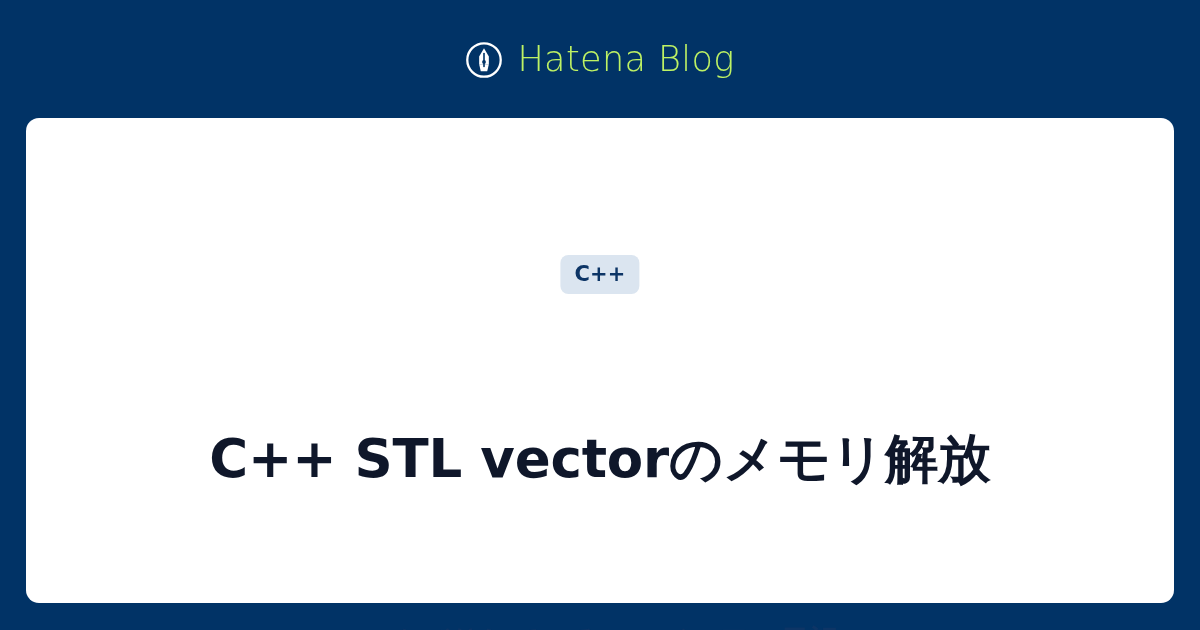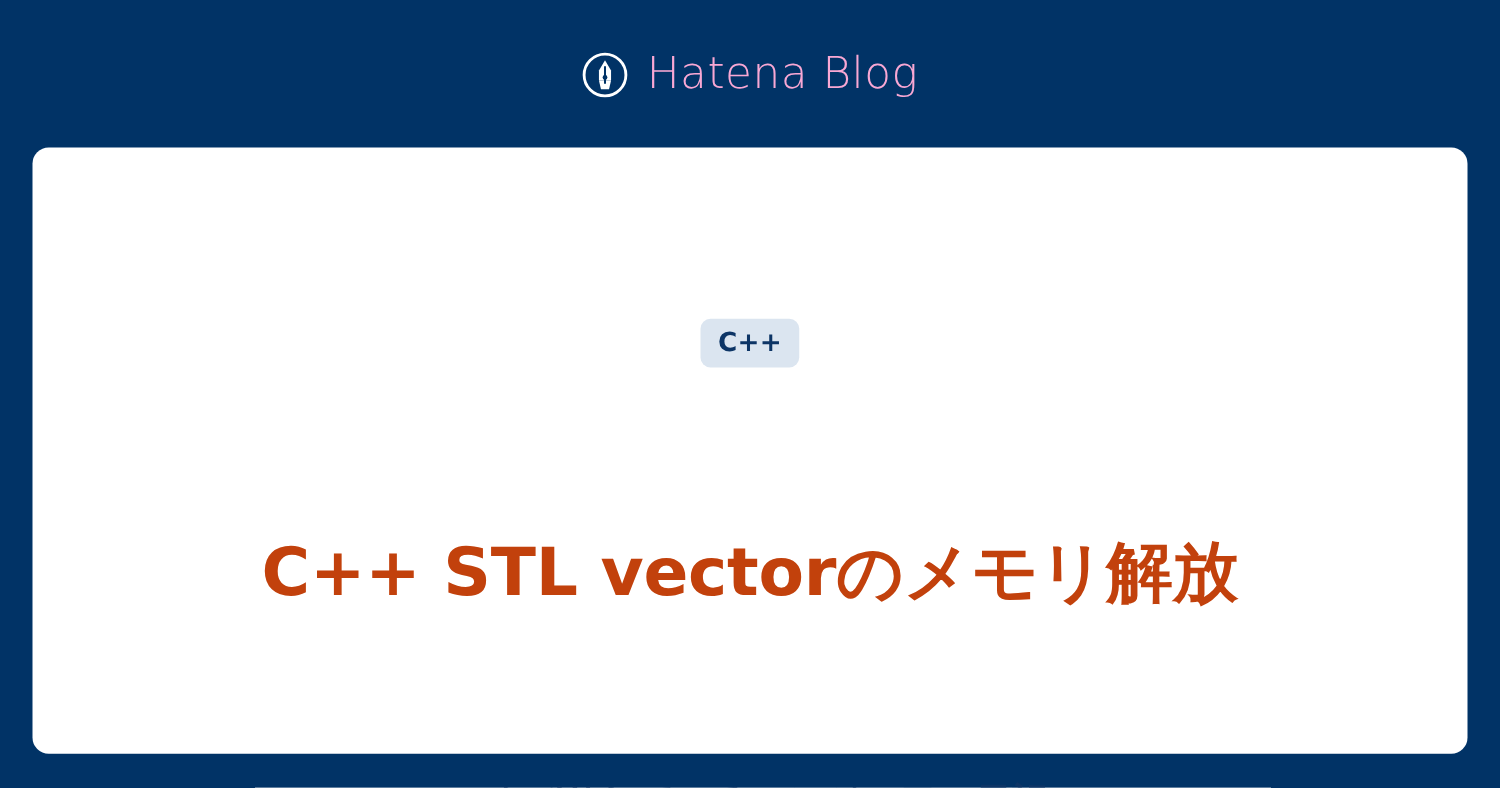--- a/index.html
+++ b/index.html
@@ -39,21 +39,21 @@
 
   .brand-logo-icon {
     display: block;
     width: 38px;
     height: 38px;
     flex: 0 0 auto;
     margin-top: 1px;
   }
 
   .brand-name {
-    color: #f9a8d4;
+    color: #bef264;
     font-size: 35px;
     line-height: 1;
     font-weight: 300;
     letter-spacing: 0.4px;
     white-space: nowrap;
     font-family: "DejaVu Sans", "Liberation Sans", sans-serif;
   }
 
   
   .entry-card {
@@ -99,21 +99,21 @@
 
   
   .entry-title {
     position: absolute;
     left: 50%;
     transform: translateX(-50%);
     top: 310px;
     width: 1060px;
     margin: 0;
     text-align: center;
-    color: #c2410c;
+    color: #0f172a;
     font-size: 53px;
     font-weight: bold;
     line-height: 1.18;
     letter-spacing: -0.2px;
     white-space: nowrap;
     font-family: "DejaVu Sans", "Liberation Sans", sans-serif;
   }
 
   
   .blog-name {

